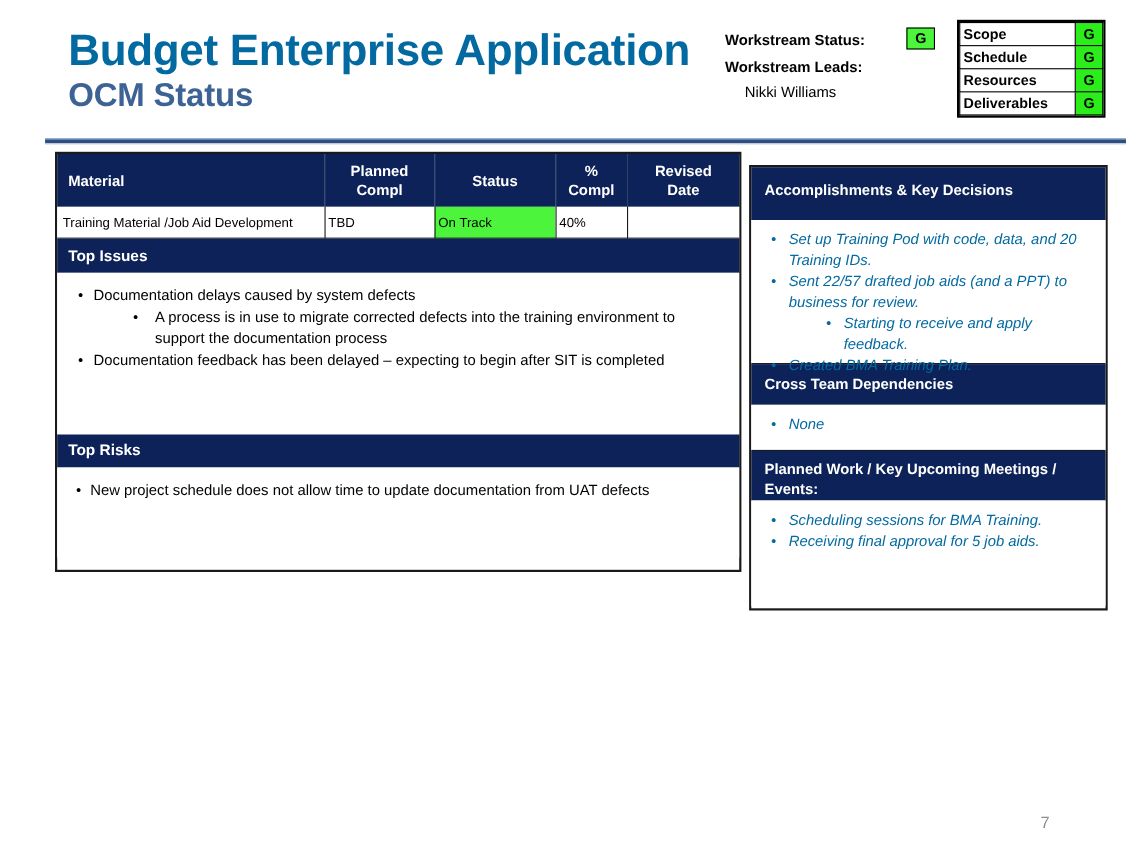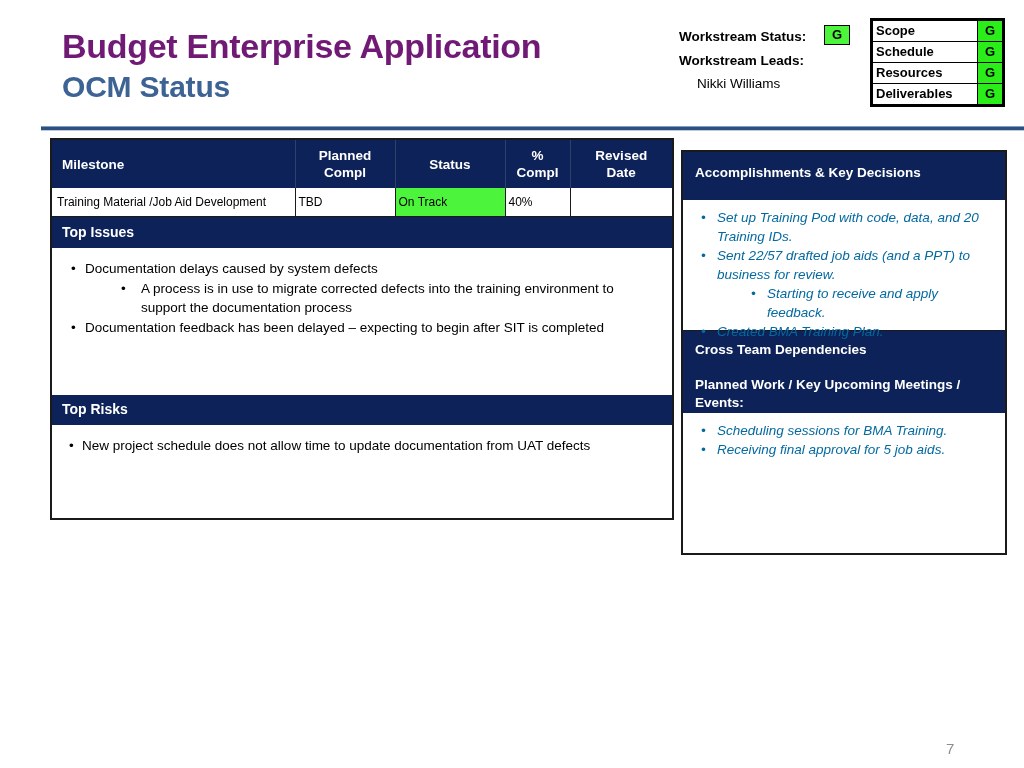--- a/index.html
+++ b/index.html
@@ -16,23 +16,23 @@
   }
 
   
   #title-block {
     position: absolute;
     left: 62px;
     top: 26px;
     width: 580px;
   }
   #main-title {
-    font-size: 34px;
-    font-weight: bold;
-    color: #701a75;
+    font-size: 40px;
+    font-weight: bold;
+    color: #0369a1;
     line-height: 40px;
     letter-spacing: -0.3px;
   }
   #sub-title {
     font-size: 30px;
     font-weight: bold;
     color: #3d6394;
     line-height: 38px;
     margin-top: 2px;
     letter-spacing: -0.2px;
@@ -47,21 +47,21 @@
     height: 5px;
     background: #2e4f80;
     border-top: 1px solid #7e9ec4;
     border-bottom: 1px solid #b9cbe0;
     box-sizing: border-box;
   }
 
   
   #workstream-block {
     position: absolute;
-    left: 679px;
+    left: 659px;
     top: 25px;
     width: 220px;
   }
   .ws-line {
     font-size: 13.5px;
     font-weight: bold;
     color: #000000;
     line-height: 24px;
     white-space: nowrap;
   }
@@ -339,21 +339,21 @@
     <colgroup>
       <col style="width:243px">
       <col style="width:100px">
       <col style="width:110px">
       <col style="width:65px">
       <col style="width:102px">
     </colgroup>
     <thead>
       <tr>
         <th class="left-al">
-          <span>Milestone</span>
+          <span>Material</span>
         </th>
         <th>
           <span>Planned</span><br>
           <span>Compl</span>
         </th>
         <th>
           <span>Status</span>
         </th>
         <th>
           <span>%</span><br>
@@ -400,20 +400,25 @@
   <div class="rp-body" id="accomplishments-body">
     <ul class="rbl">
       <li>Set up Training Pod with code, data, and 20 Training IDs.</li>
       <li>Sent 22/57 drafted job aids (and a PPT) to business for review.</li>
       <li class="lvl2">Starting to receive and apply feedback.</li>
       <li>Created BMA Training Plan.</li>
     </ul>
   </div>
 
   <div class="rp-band" id="crossteam-band">Cross Team Dependencies</div>
+  <div class="rp-body" id="crossteam-body">
+    <ul class="rbl">
+      <li>None</li>
+    </ul>
+  </div>
 
   <div class="rp-band" id="planned-band">Planned Work / Key  Upcoming Meetings / Events:</div>
   <div class="rp-body" id="planned-body">
     <ul class="rbl">
       <li>Scheduling sessions for BMA Training.</li>
       <li>Receiving final approval for 5 job aids.</li>
     </ul>
   </div>
 
 </div>

